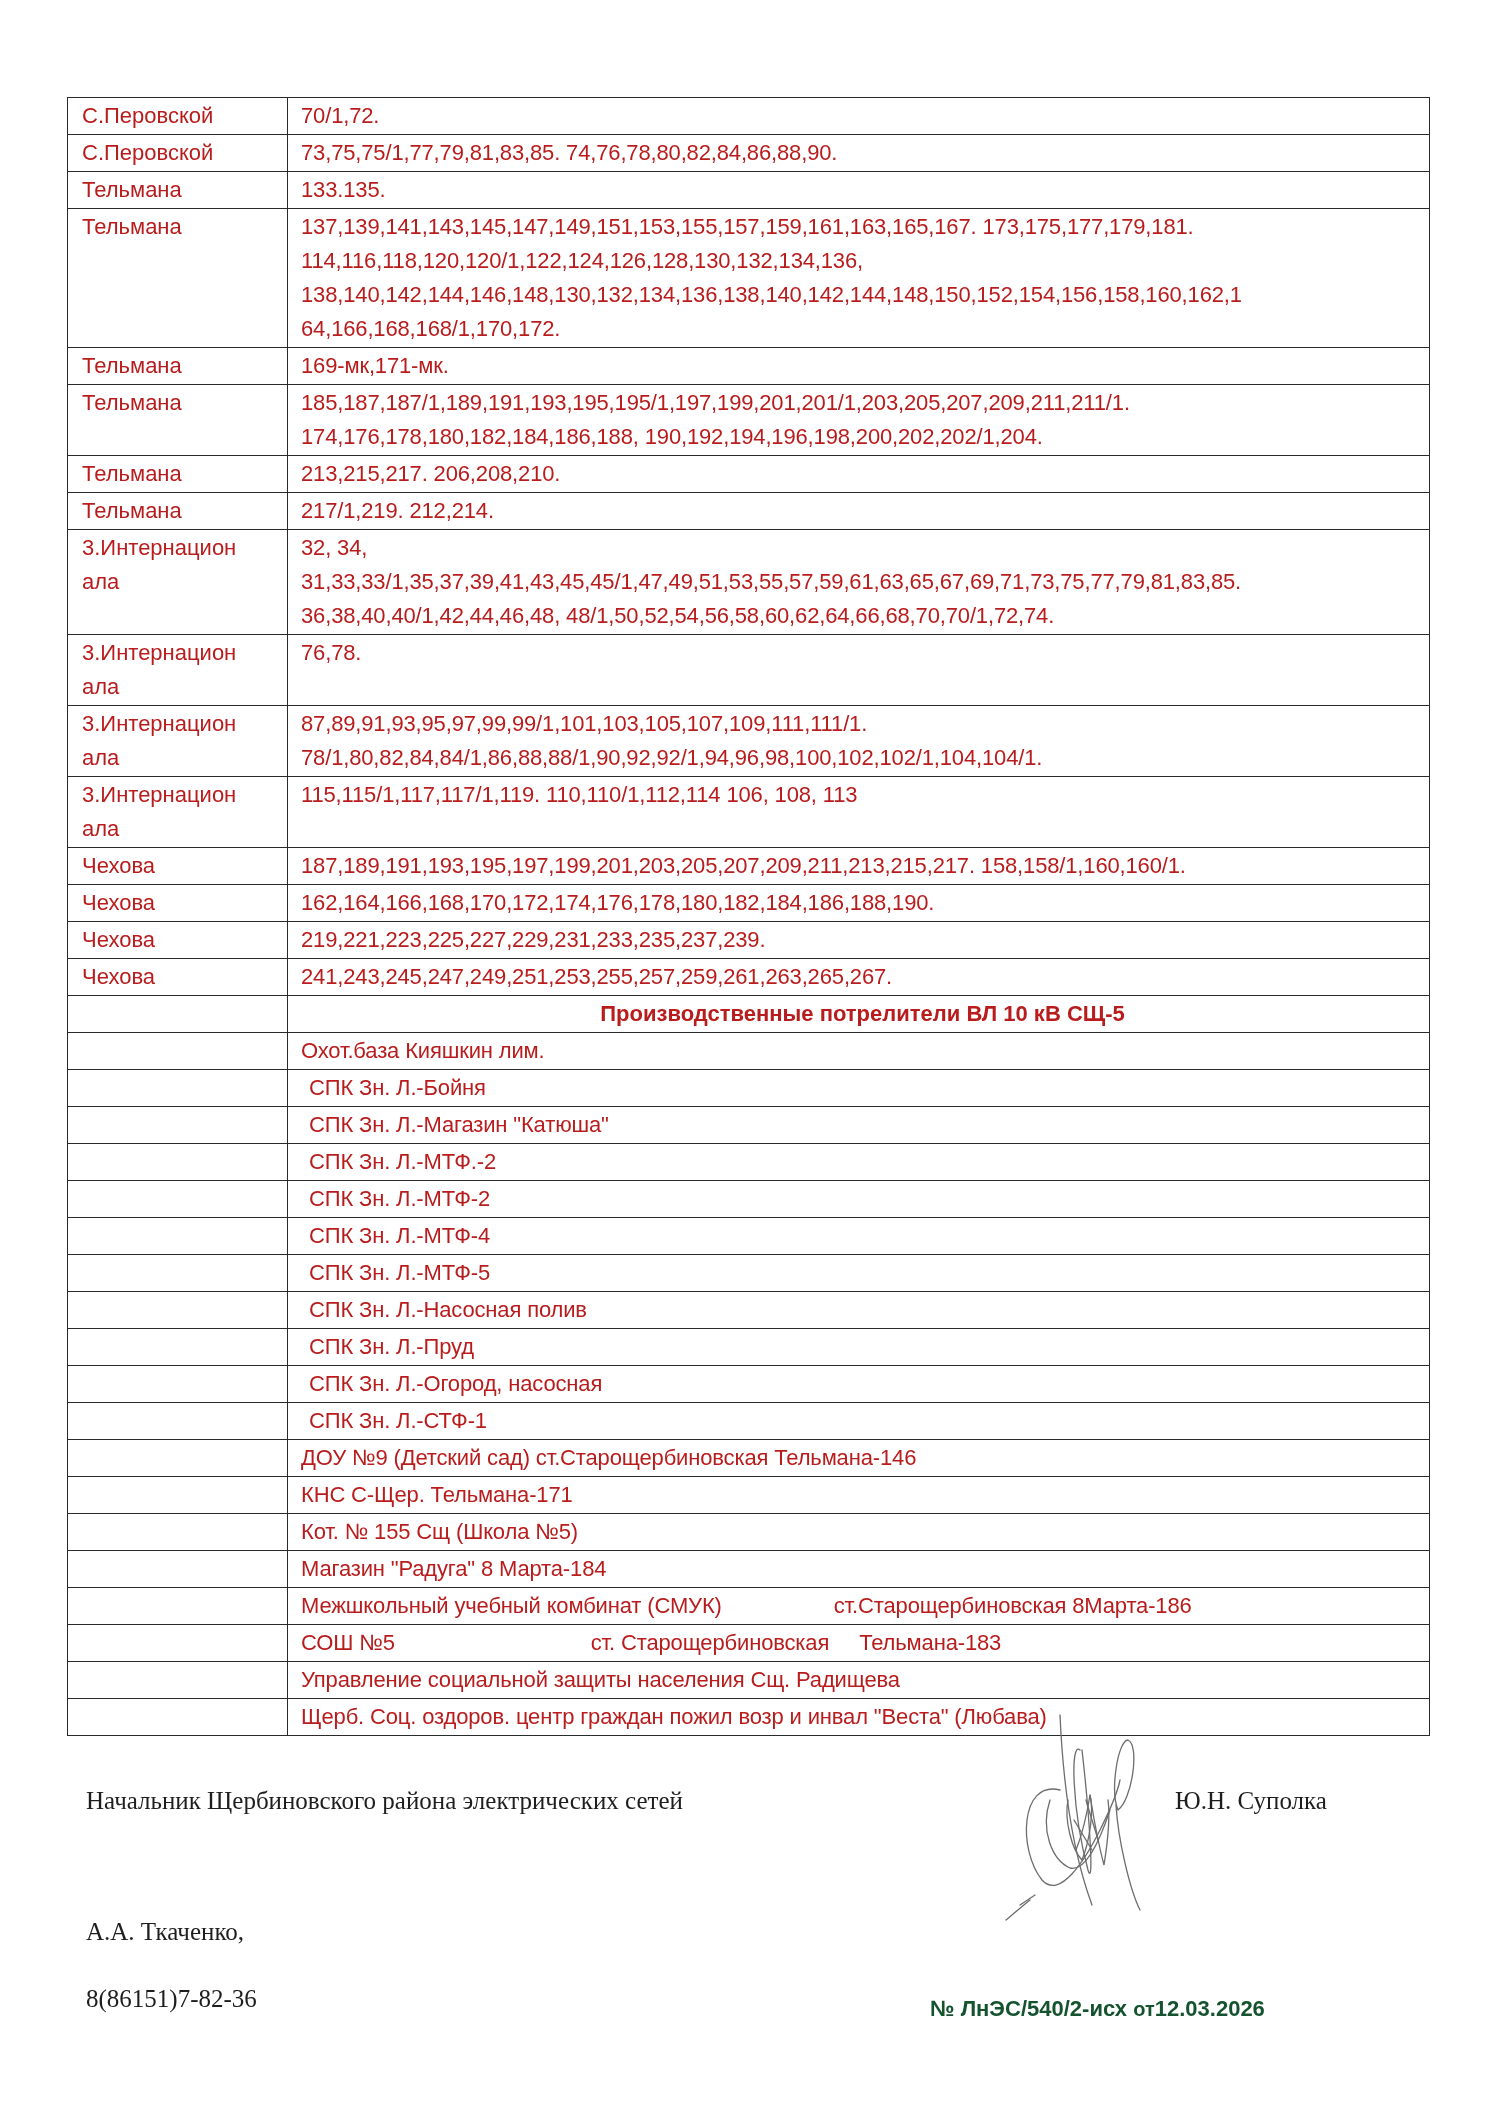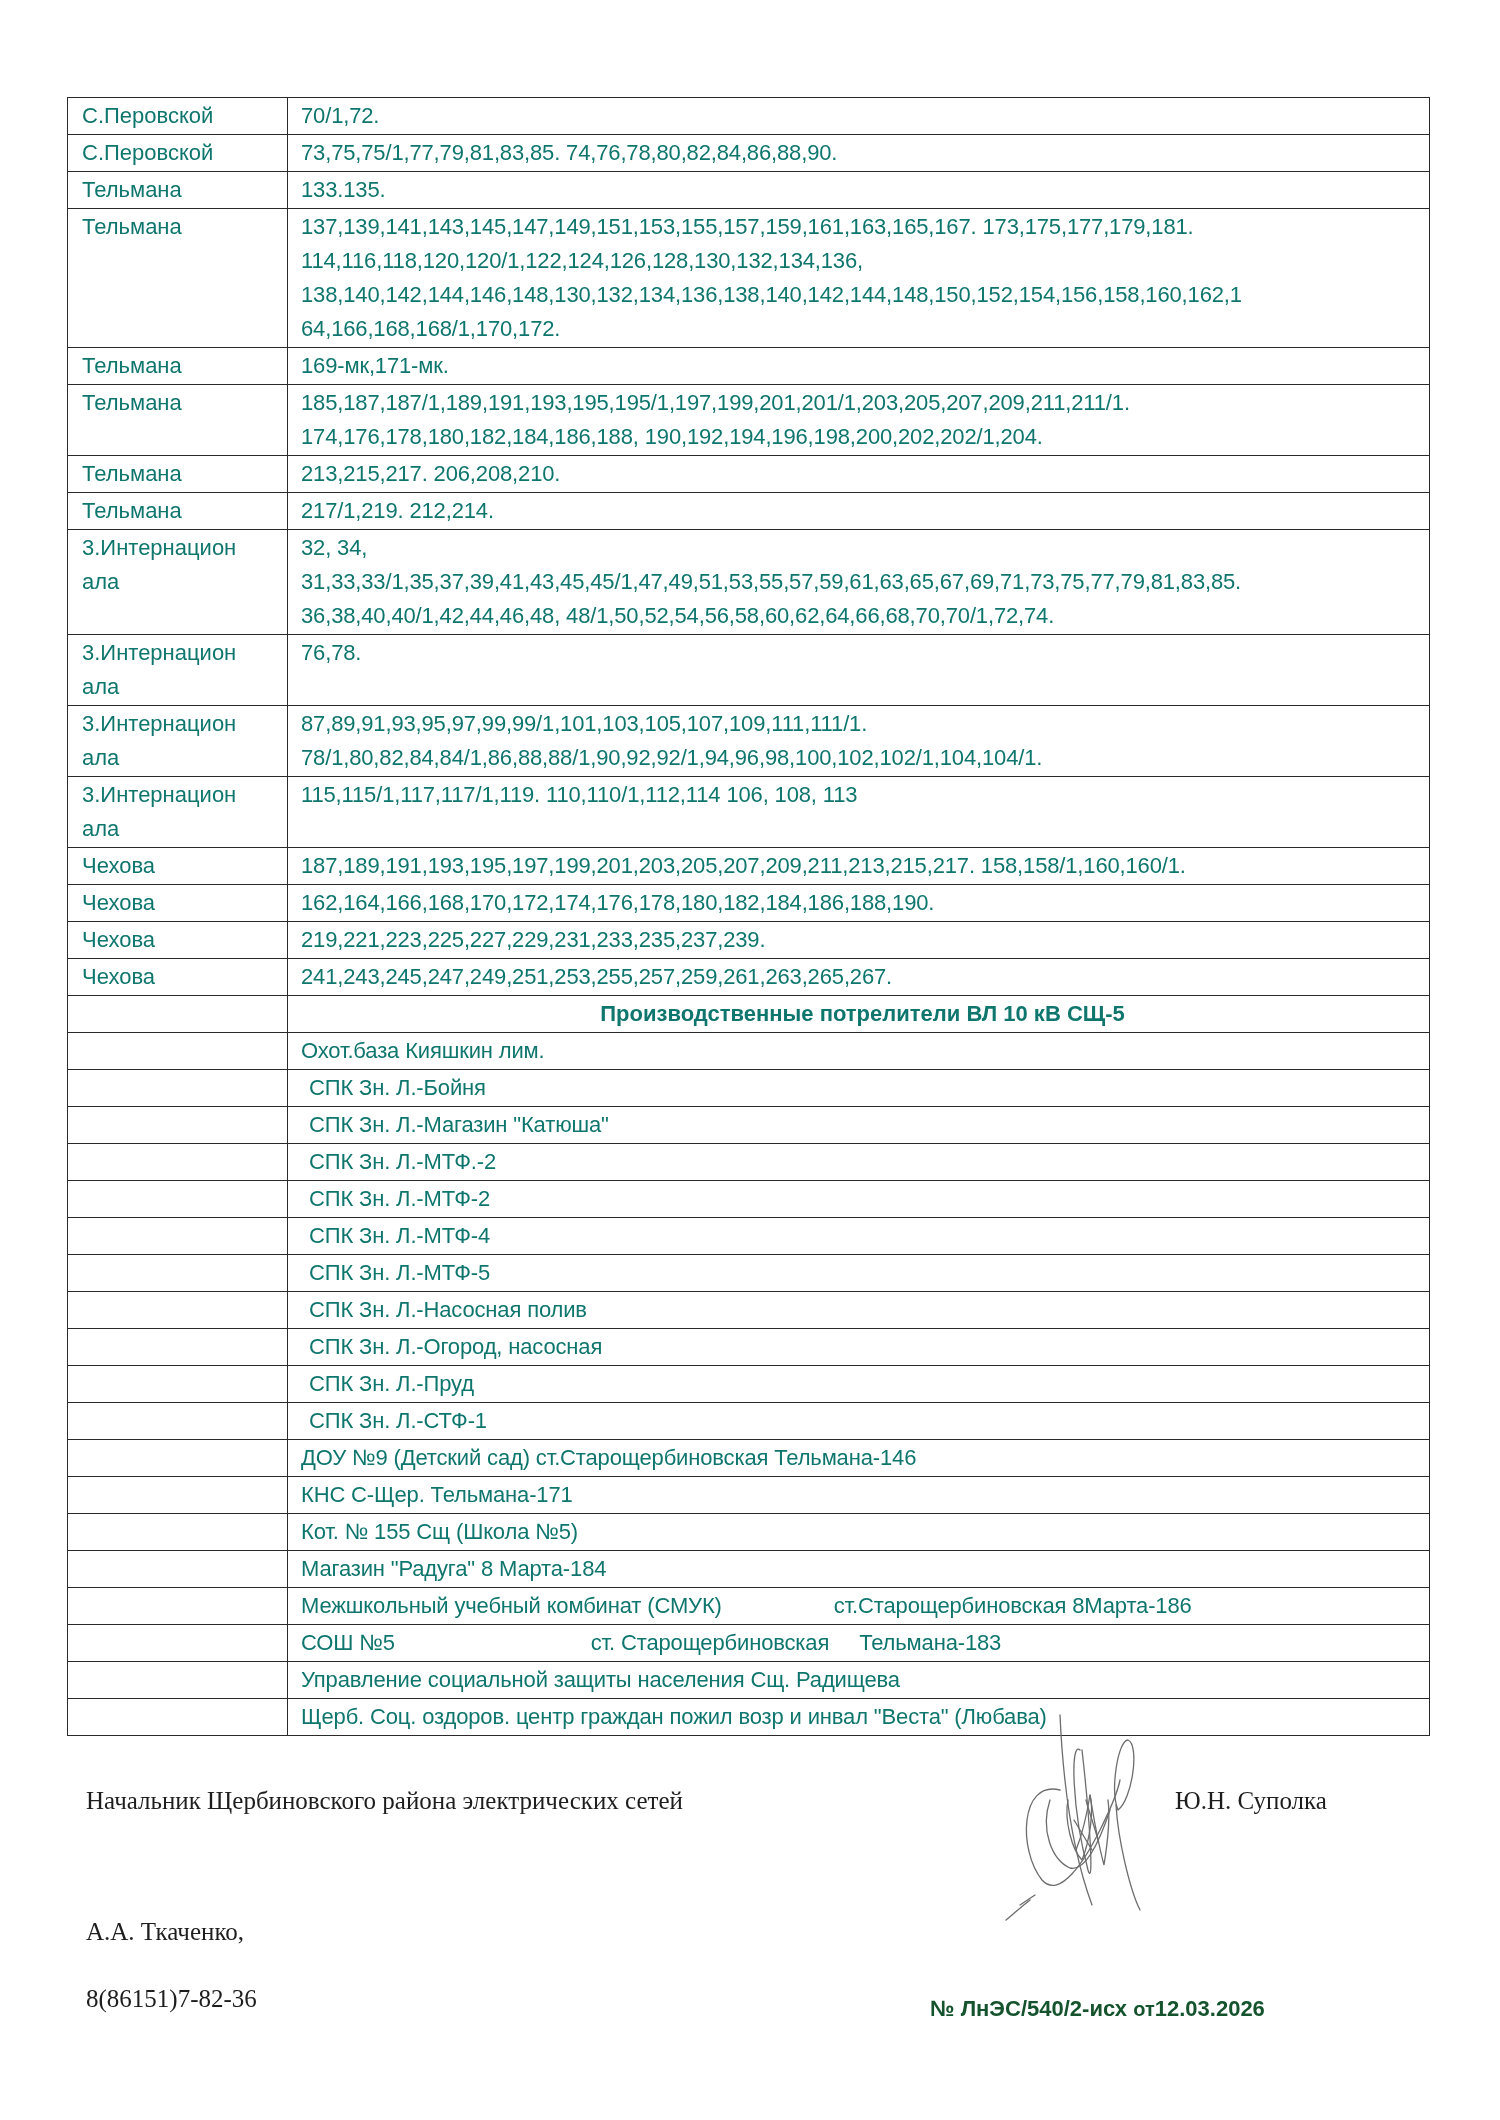--- a/index.html
+++ b/index.html
@@ -5,21 +5,21 @@
   html, body { margin: 0; padding: 0; }
   body {
     width: 1500px; height: 2120px; background: #ffffff; position: relative;
     overflow: hidden; color: #1a1a1a;
   }
   .sheet { position: absolute; left: 0; top: 0; width: 1500px; height: 2120px; }
   table.list {
     position: absolute; left: 67px; top: 97px; width: 1362px;
     border-collapse: collapse; table-layout: fixed;
     font-family: "Liberation Sans", "DejaVu Sans", sans-serif;
-    font-size: 22px; color: #0f766e;
+    font-size: 22px; color: #b91c1c;
   }
   table.list col.c1 { width: 220px; }
   table.list col.c2 { width: 1142px; }
   table.list td {
     border: 1.5px solid #2a2a2a; vertical-align: top;
     padding: 1px 6px 1px 14px; line-height: 34px;
     white-space: normal; word-break: break-all;
   }
   table.list td.street { padding-left: 14px; word-break: normal; }
   table.list td.addr { padding-left: 13px; letter-spacing: -0.15px; }
@@ -238,27 +238,27 @@
         </tr>
         <tr class="single">
           <td></td>
           <td class="addr indent-cell">
             <span class="line indent">СПК  Зн. Л.-Насосная полив</span>
           </td>
         </tr>
         <tr class="single">
           <td></td>
           <td class="addr indent-cell">
+            <span class="line indent">СПК  Зн. Л.-Пруд</span>
+          </td>
+        </tr>
+        <tr class="single">
+          <td></td>
+          <td class="addr indent-cell">
             <span class="line indent">СПК  Зн. Л.-Огород, насосная</span>
-          </td>
-        </tr>
-        <tr class="single">
-          <td></td>
-          <td class="addr indent-cell">
-            <span class="line indent">СПК  Зн. Л.-Пруд</span>
           </td>
         </tr>
         <tr class="single">
           <td></td>
           <td class="addr indent-cell">
             <span class="line indent">СПК  Зн. Л.-СТФ-1</span>
           </td>
         </tr>
         <tr class="single">
           <td></td>

